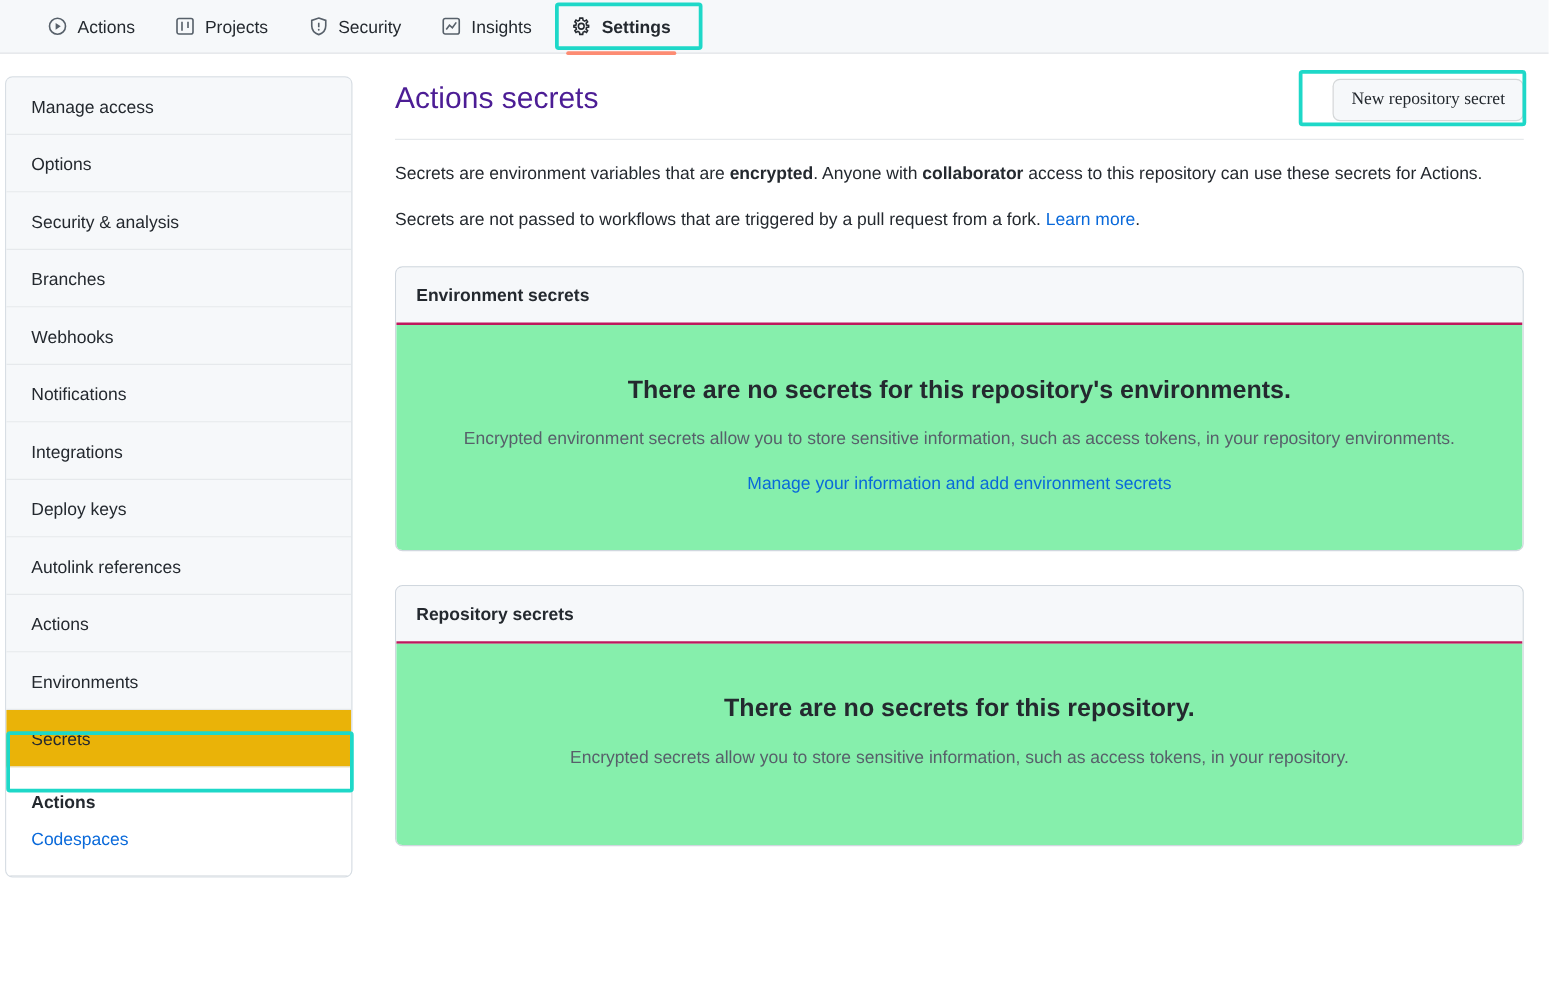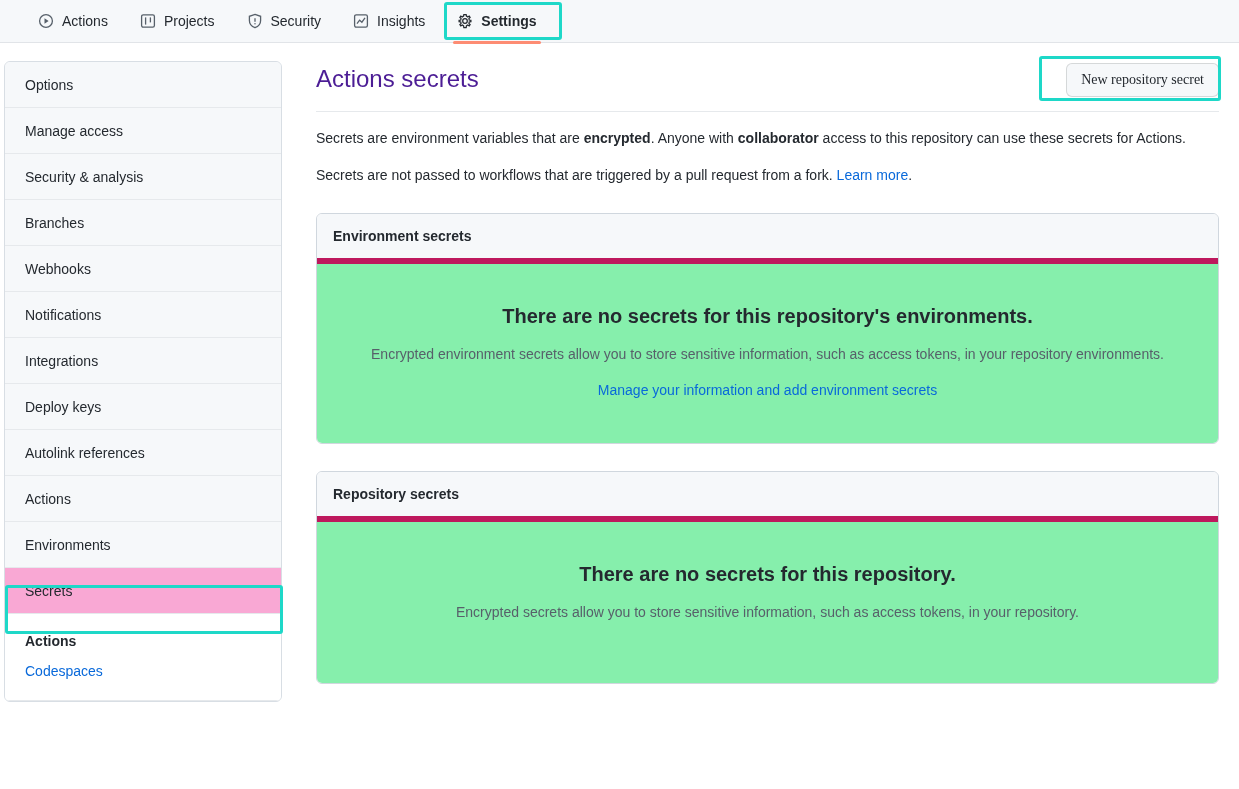--- a/index.html
+++ b/index.html
@@ -93,21 +93,21 @@
     color: #24292f;
     background: #f6f8fa;
     border-bottom: 1px solid #e6e9ec;
     cursor: pointer;
     text-decoration: none;
     overflow: hidden;
     text-overflow: ellipsis;
     white-space: nowrap;
   }
   .side-item:last-child { border-bottom: none; }
-  .side-item.plain-white { background: #f9a8d4; }
+  .side-item.plain-white { background: #eab308; }
 
   .side-sub {
     background: #ffffff;
     border-bottom: 1px solid #e6e9ec;
     padding: 12px 20px 14px 20px;
   }
   .side-sub-item {
     display: block;
     font-size: 14px;
     line-height: 30px;
@@ -162,21 +162,21 @@
   
   .panel {
     margin-top: 27px;
     border: 1px solid #d0d7de;
     border-radius: 6px;
     overflow: hidden;
     background: #ffffff;
   }
   .panel-head {
     background: #f6f8fa;
-    border-bottom: 6px solid #be185d;
+    border-bottom: 2px solid #be185d;
     padding: 14px 16px;
     font-size: 14px;
     font-weight: 700;
     color: #24292f;
   }
   .panel-body {
     padding: 38px 24px 44px 24px;
     text-align: center;
     background: #86efac;
   }
@@ -262,22 +262,22 @@
   </div>
 
   <div class="annot annot-settings"></div>
 </div>
 
 <div class="page">
 
   <div class="sidebar-wrap">
     <div class="sidebar">
 
+      <a class="side-item">Manage access</a>
       <a class="side-item">Options</a>
-      <a class="side-item">Manage access</a>
       <a class="side-item">Security &amp; analysis</a>
       <a class="side-item">Branches</a>
       <a class="side-item">Webhooks</a>
       <a class="side-item">Notifications</a>
       <a class="side-item">Integrations</a>
       <a class="side-item">Deploy keys</a>
       <a class="side-item">Autolink references</a>
       <a class="side-item">Actions</a>
       <a class="side-item">Environments</a>
       <a class="side-item plain-white">Secrets</a>

